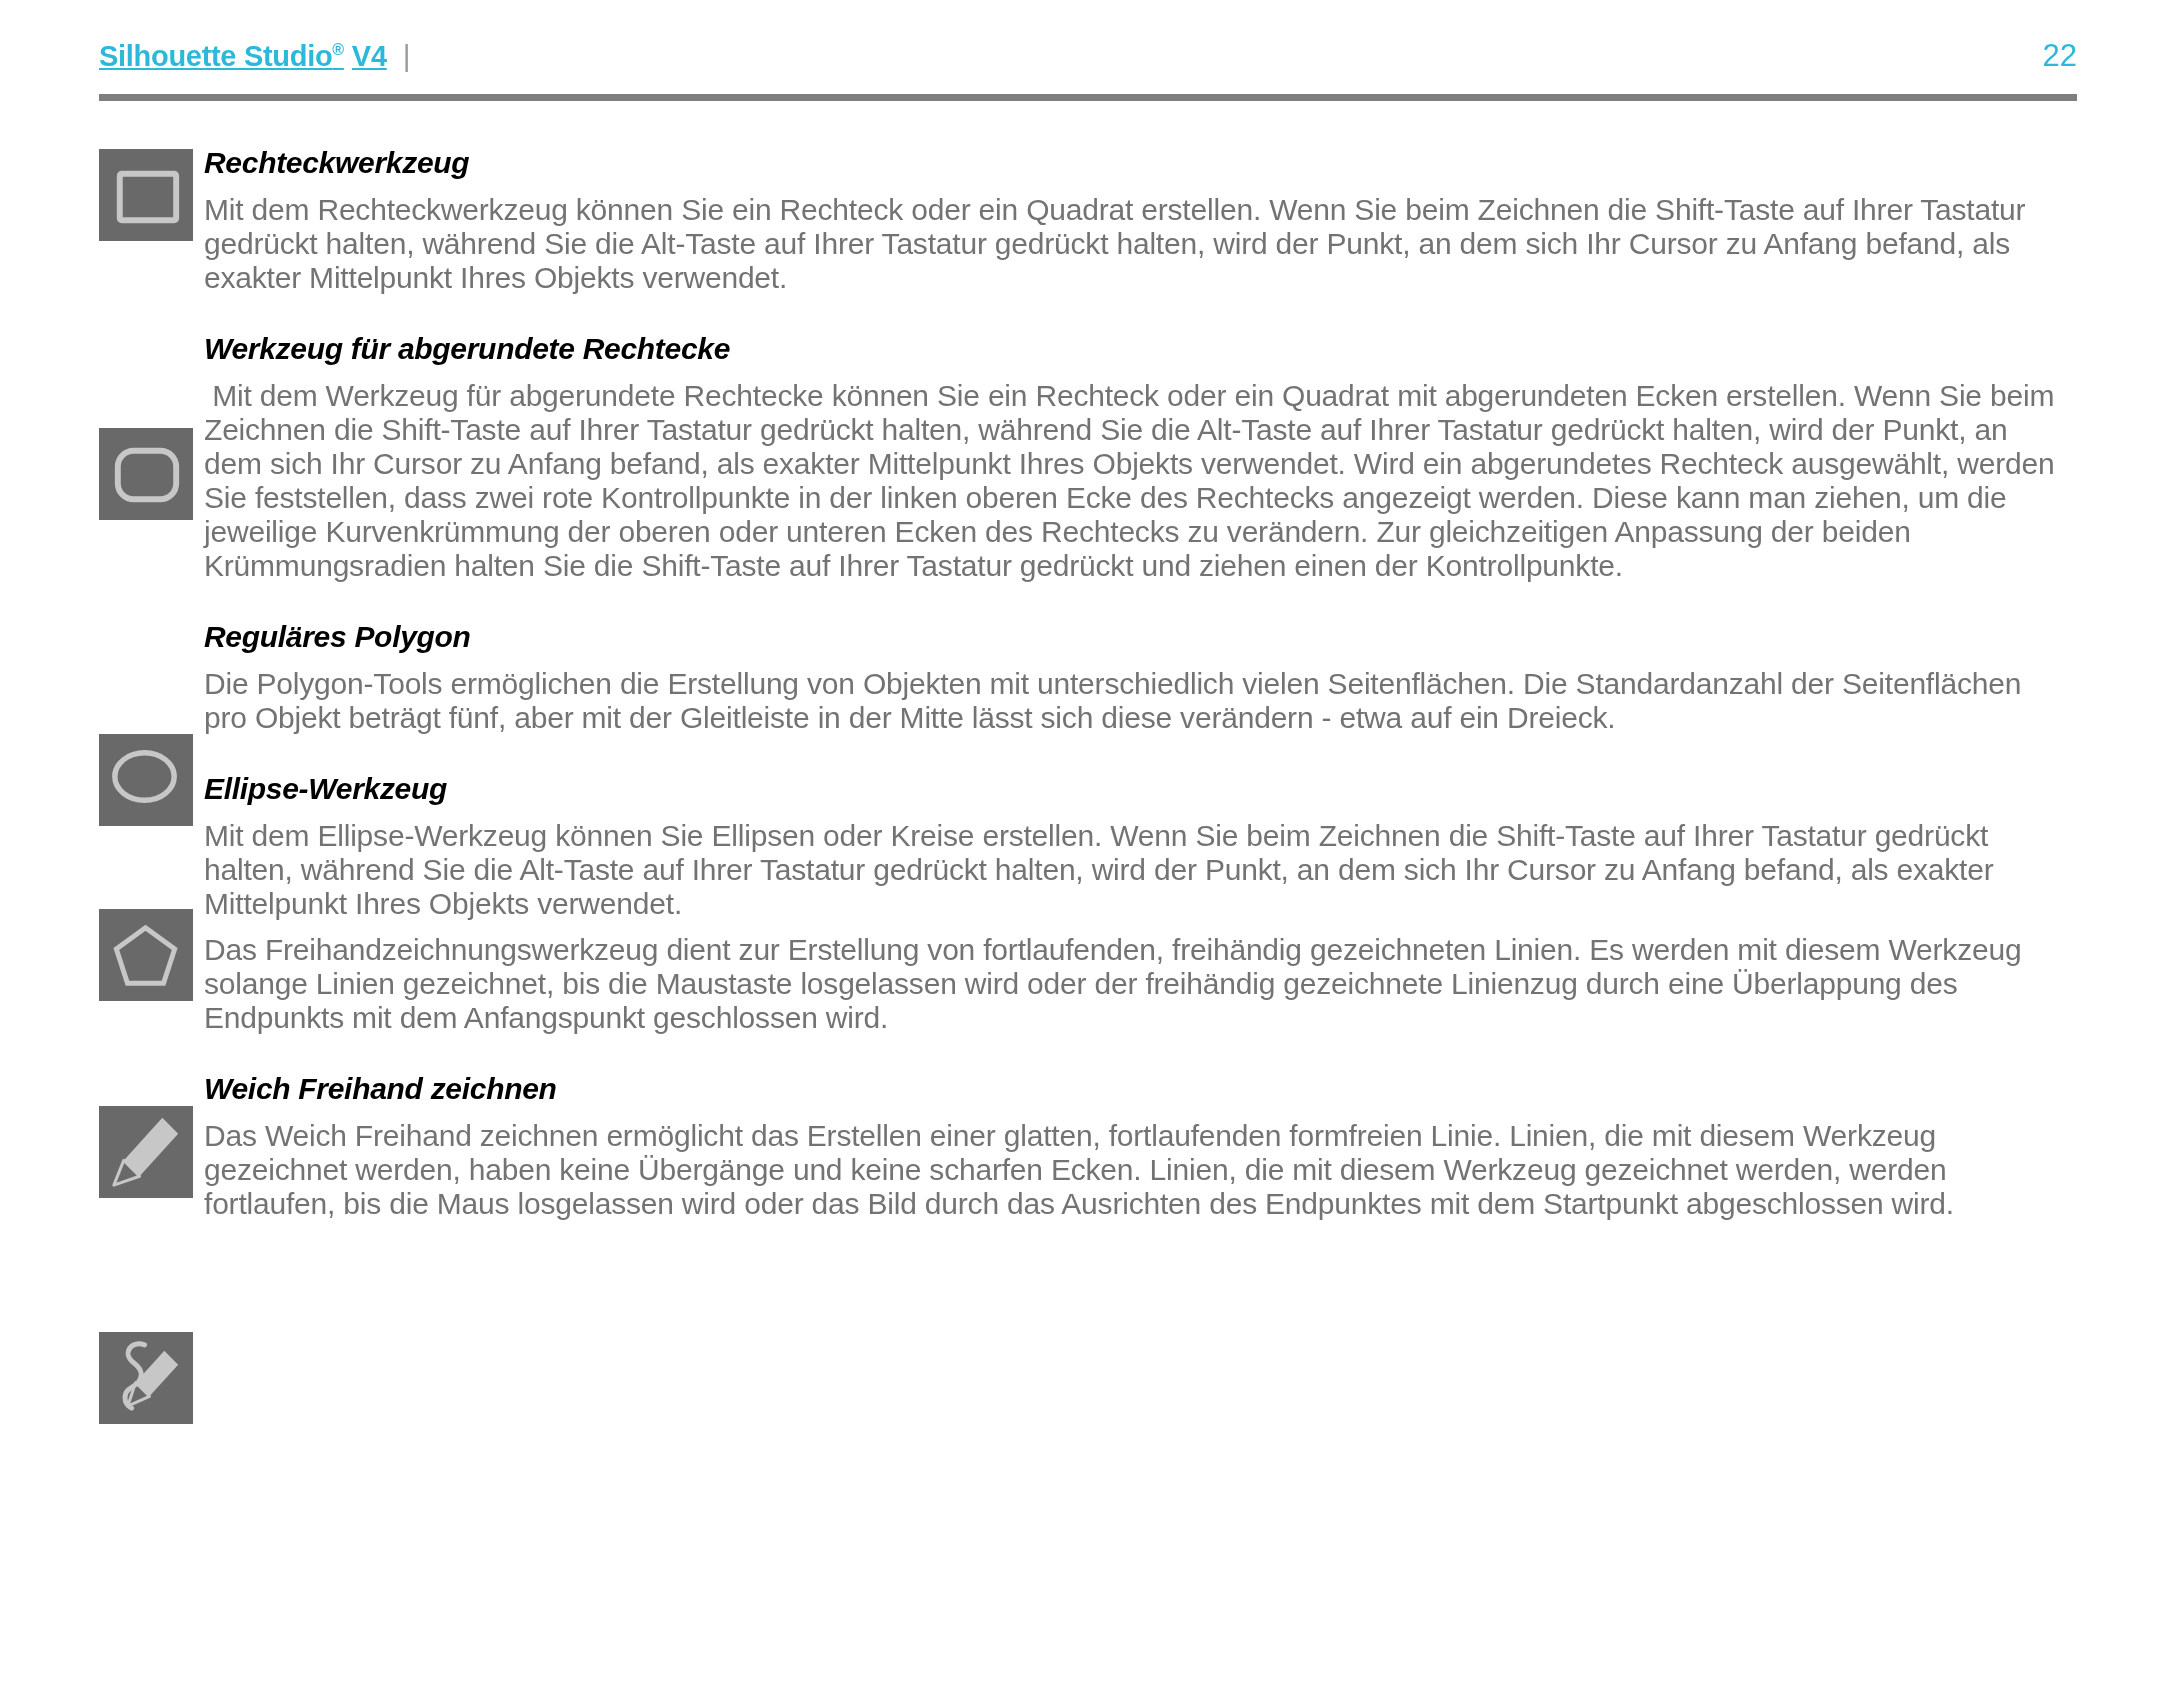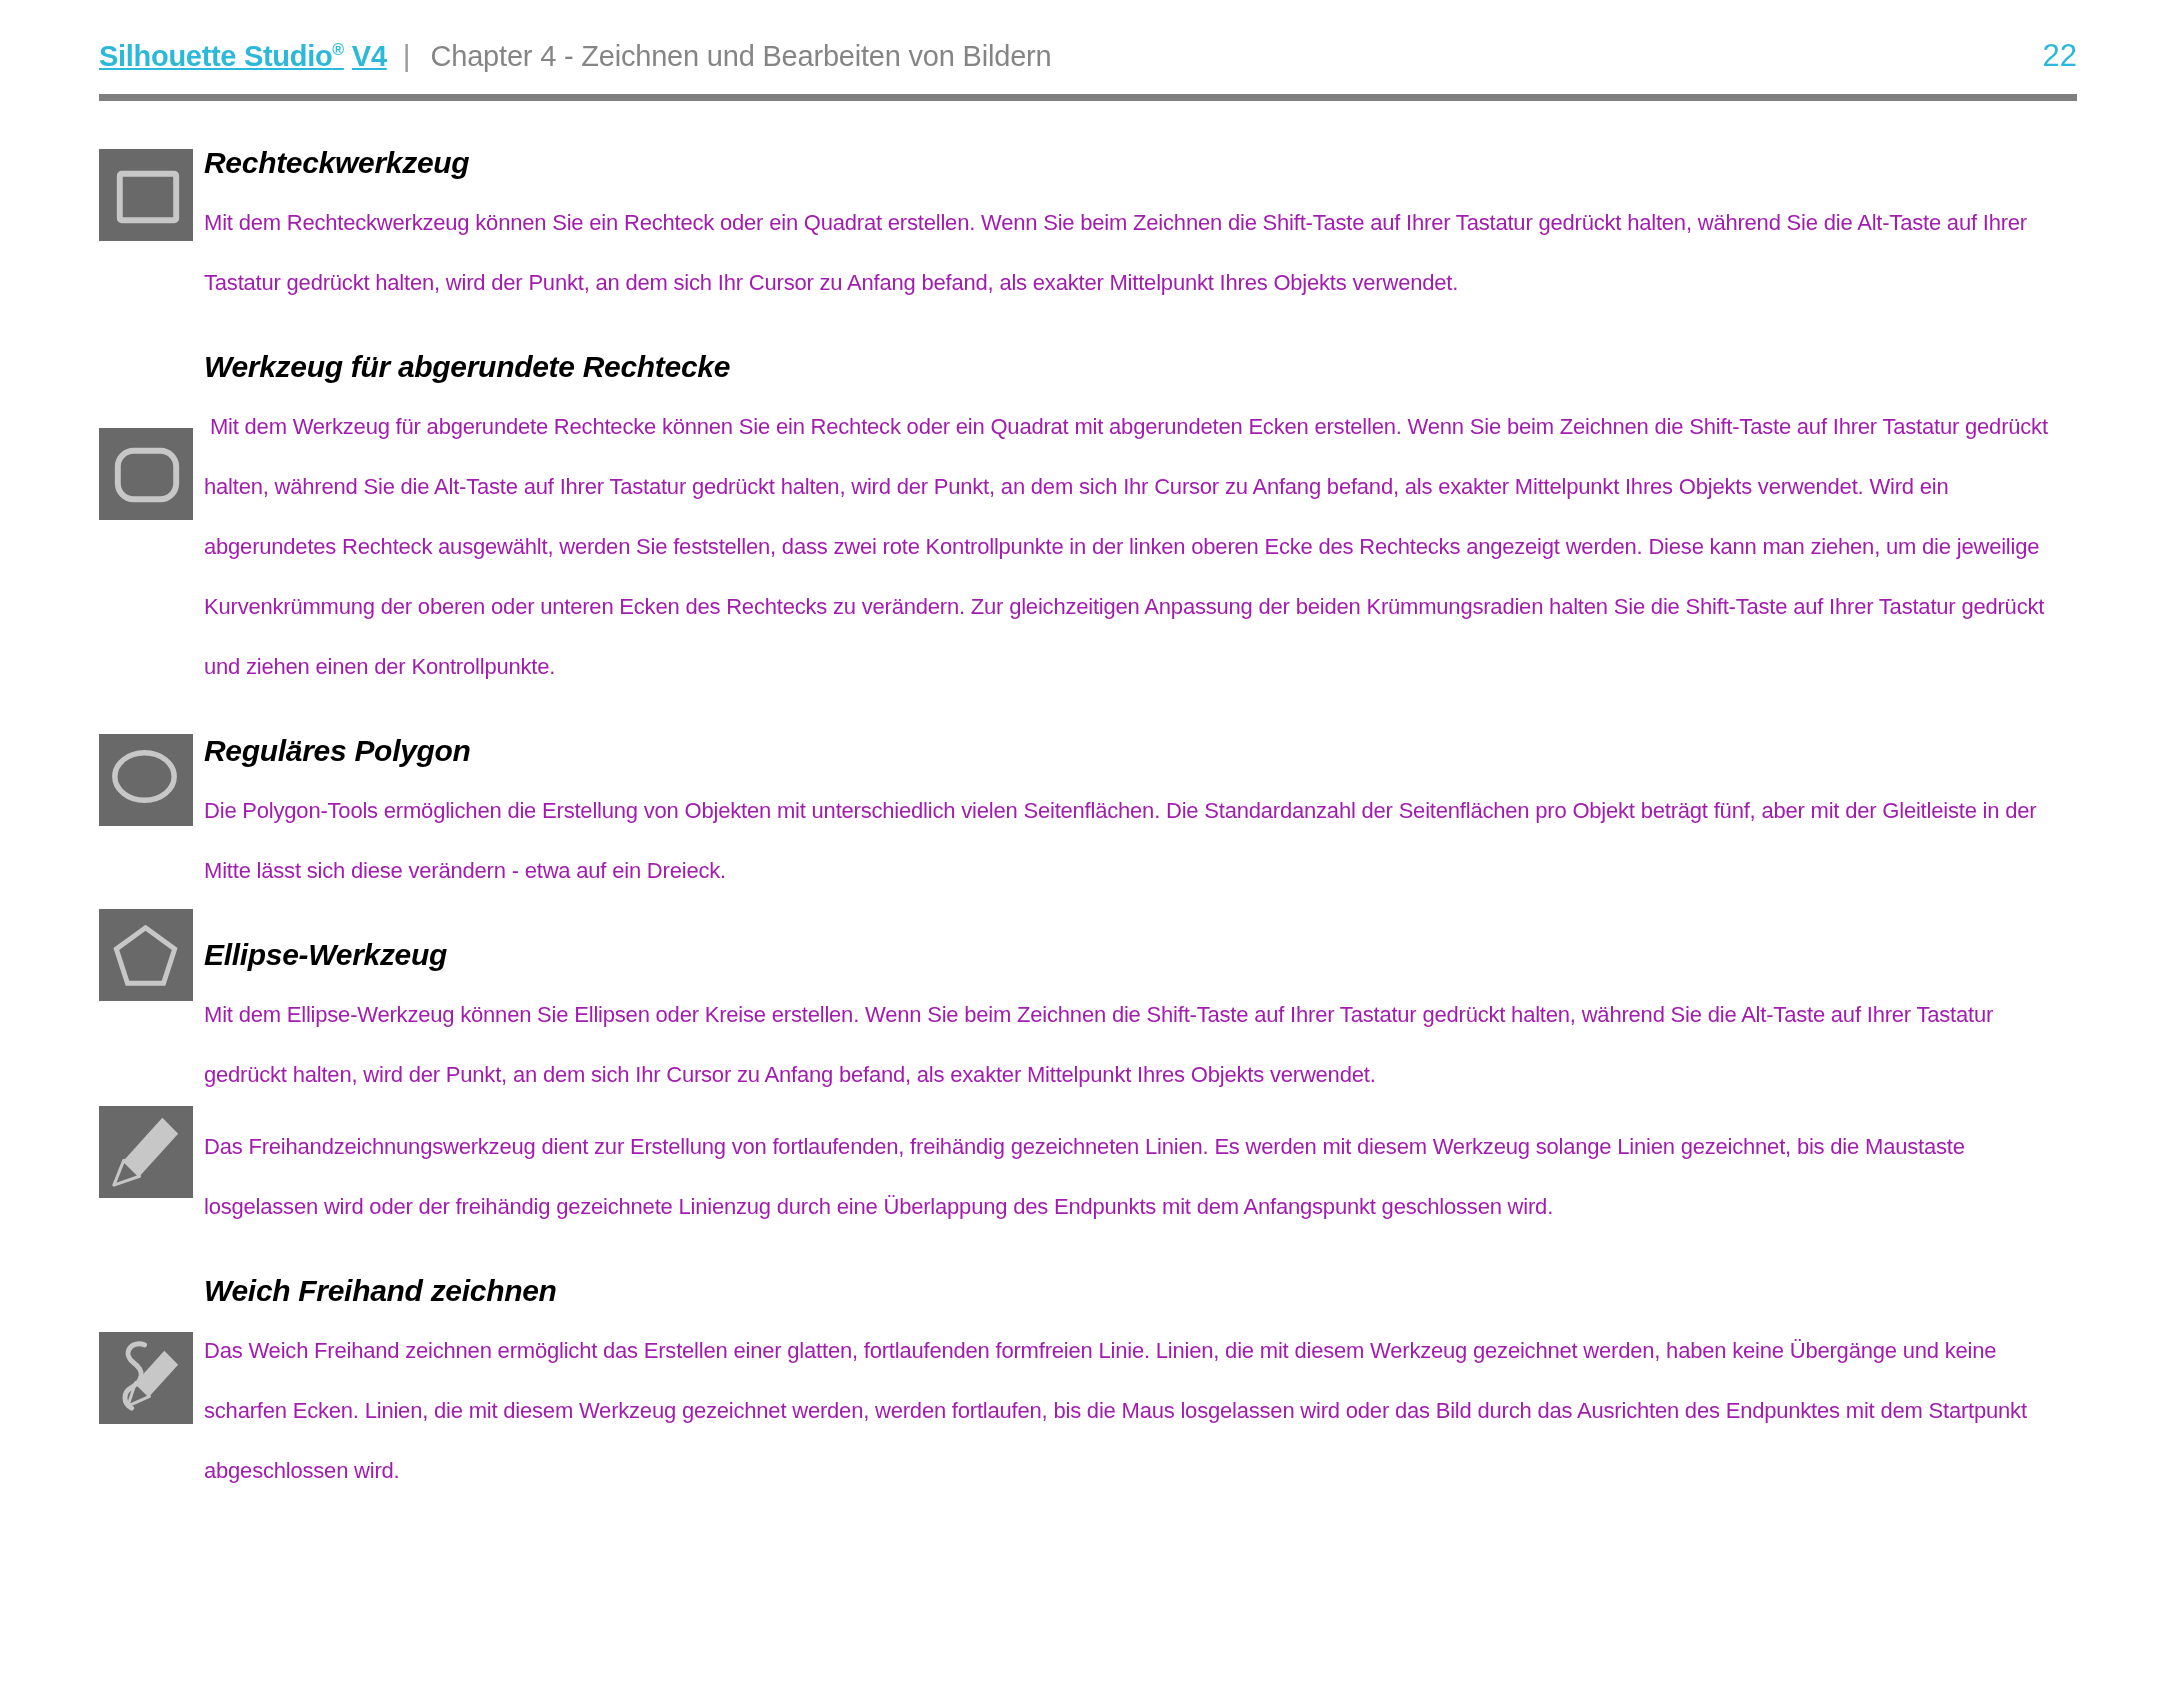--- a/index.html
+++ b/index.html
@@ -83,35 +83,34 @@
     font-size: 30px;
     font-weight: 700;
     font-style: italic;
     color: #000000;
     letter-spacing: -0.3px;
     margin: 36px 0 0 0;
     line-height: 36px;
   }
   .section:first-child .section-title { margin-top: 0; }
   .section-body {
-    font-size: 22px;
-    line-height: 60px;
-    color: #a21caf;
+    font-size: 30px;
+    line-height: 34px;
+    color: #737373;
     letter-spacing: -0.2px;
     margin: 12px 0 0 0;
     white-space: pre-wrap;
   }
 </style>
 </head>
 <body>
 
 <div class="header">
   <span class="brand"><span>Silhouette Studio</span><sup>®</sup><span class="version">V4</span></span>
   <span class="header-sep">|</span>
-  <span class="chapter">Chapter 4 - Zeichnen und Bearbeiten von Bildern</span>
   <span class="pagenum">22</span>
 </div>
 <div class="rule"></div>
 
 <div class="tool-icon" style="top:149px">
   <svg viewBox="0 0 95 93">
       <rect x="21" y="25" width="57" height="47" rx="2" fill="none" stroke="#c7c7c7" stroke-width="6"></rect>
     </svg>
 </div>
 <div class="tool-icon" style="top:428px">

